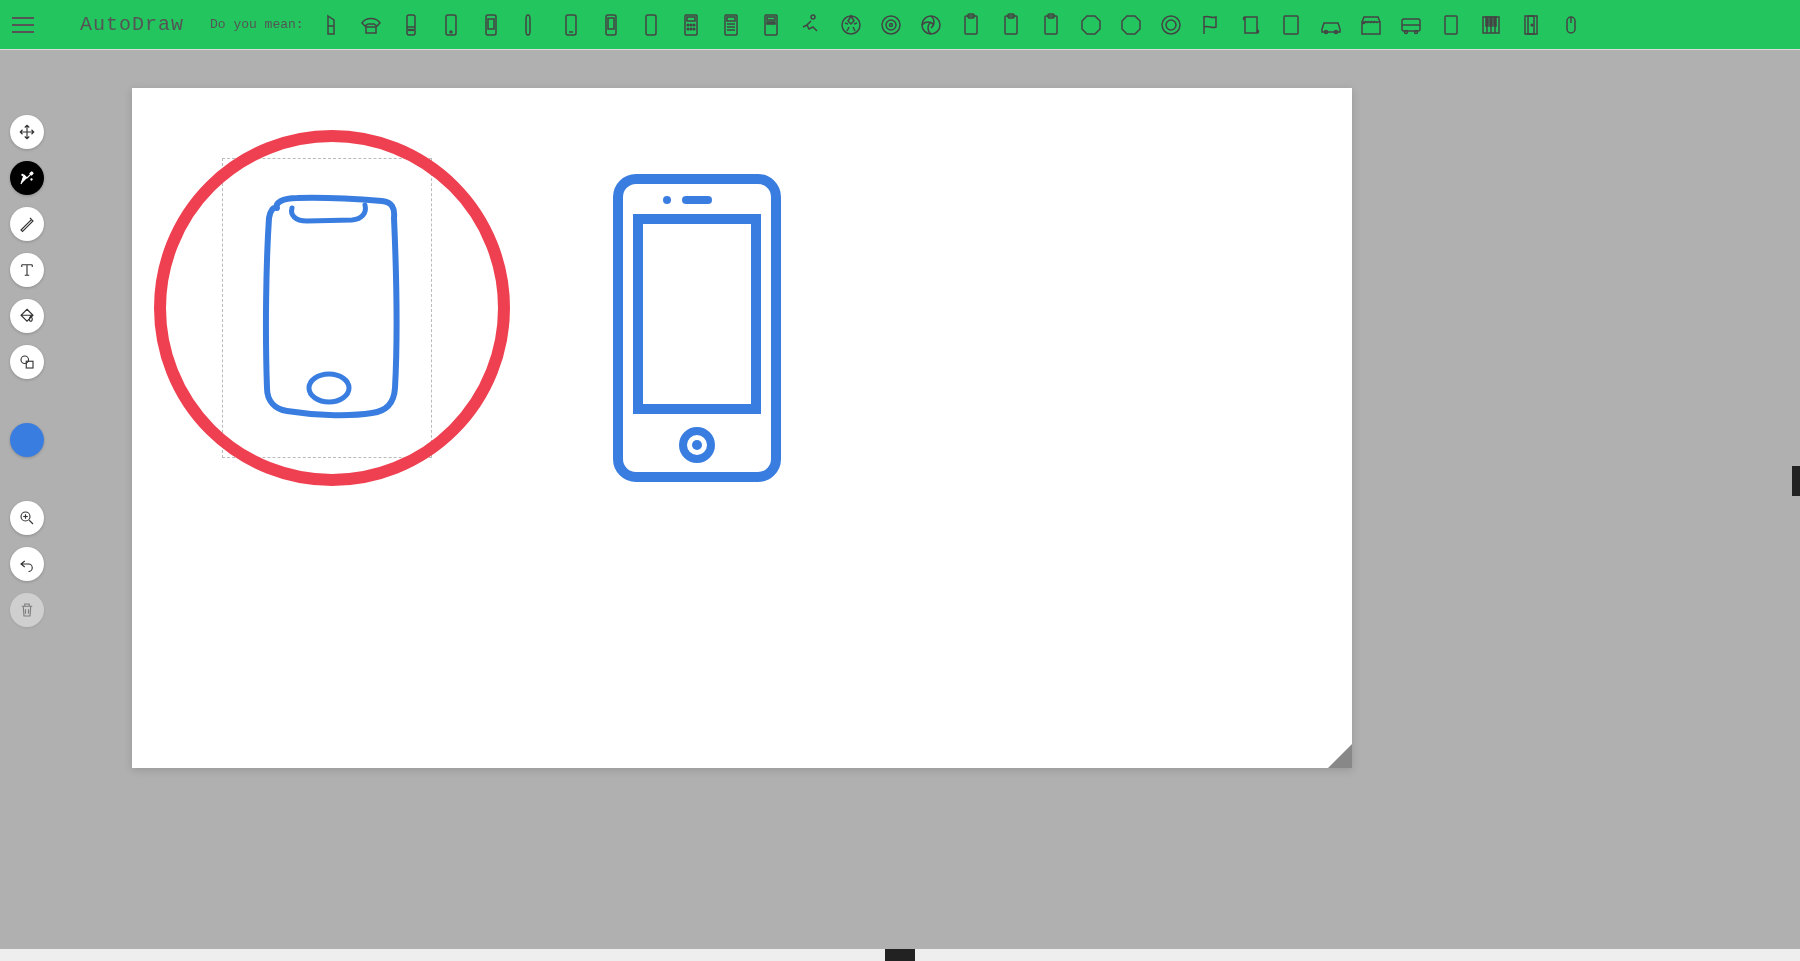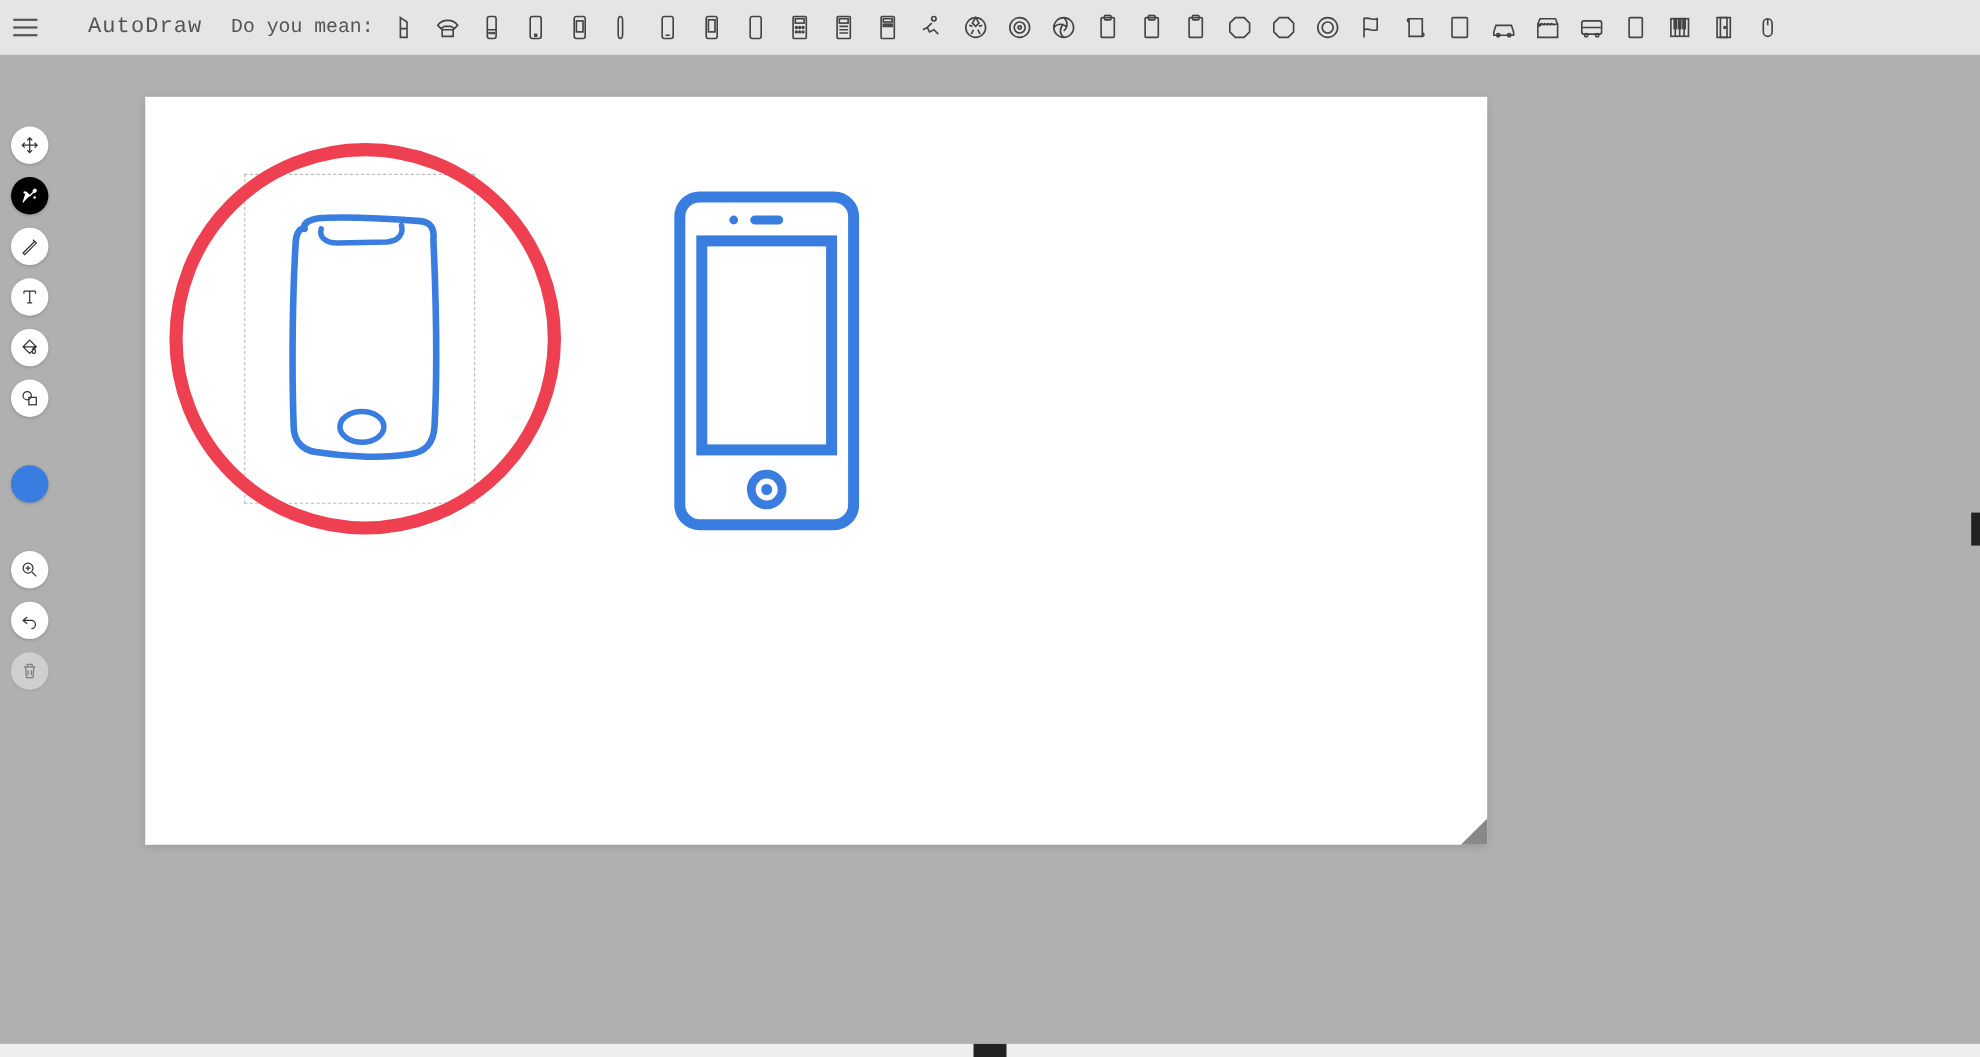--- a/index.html
+++ b/index.html
@@ -6,21 +6,21 @@
   html, body { width: 100%; height: 100%; }
   body {
     font-family: "Courier New", Courier, monospace;
     background: #b0b0b0;
     overflow: hidden;
   }
   .top-bar {
     position: absolute;
     top: 0; left: 0; right: 0;
     height: 50px;
-    background: #e5e5e5;
+    background: #22c55e;
     display: flex;
     align-items: center;
     padding: 0 12px;
     gap: 8px;
     z-index: 10;
     border-bottom: 1px solid #ddd;
   }
   .hamburger {
     width: 30px; height: 30px;
     display: flex; flex-direction: column;
@@ -31,21 +31,21 @@
     display: block; height: 2px; background: #555; width: 22px;
   }
   .app-title {
     font-size: 20px;
     letter-spacing: 1px;
     color: #555;
     margin-left: 30px;
     margin-right: 18px;
   }
   .do-you-mean {
-    font-size: 18px;
+    font-size: 13px;
     color: #555;
     margin-right: 6px;
   }
   .suggestions {
     display: flex;
     align-items: center;
     gap: 14px;
     flex: 1;
     overflow: hidden;
   }

